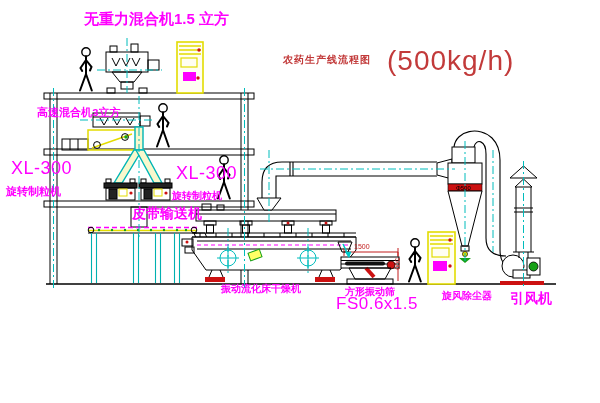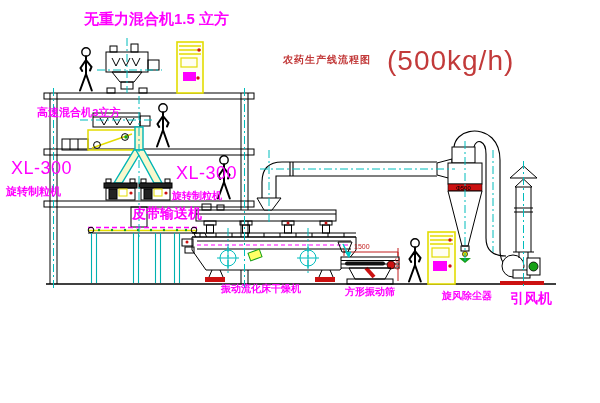--- a/index.html
+++ b/index.html
@@ -293,20 +293,21 @@
   <div class="lbl b" style="left:6px;top:186px;font-size:11px;">旋转制粒机</div>
 
   <div class="lbl mono-model" style="left:176px;top:164px;font-size:18px;">XL-300</div>
   <div class="lbl b" style="left:172px;top:191px;font-size:10px;">旋转制粒机</div>
 
   <div class="lbl b" style="left:132px;top:206px;font-size:14px;">皮带输送机</div>
 
   <div class="lbl b" style="left:221px;top:284px;font-size:10px;">振动流化床干燥机</div>
 
   <div class="lbl b" style="left:345px;top:287px;font-size:10px;">方形振动筛</div>
+  <div class="lbl mono-model" style="left:336px;top:295px;font-size:17px;">FS0.6x1.5</div>
 
   <div class="lbl b" style="left:442px;top:291px;font-size:10px;">旋风除尘器</div>
   <div class="lbl b" style="left:510px;top:291px;font-size:14px;">引风机</div>
 
   <div class="lbl dim" style="left:354px;top:243px;font-size:7px;color:#c21d1d;">1500</div>
   <div class="lbl dim rot90" style="left:401px;top:258px;font-size:7px;color:#c21d1d;">500</div>
   <div class="lbl" style="left:456px;top:185px;font-size:6px;color:#000;">Φ500</div>
 
 </div>
 

